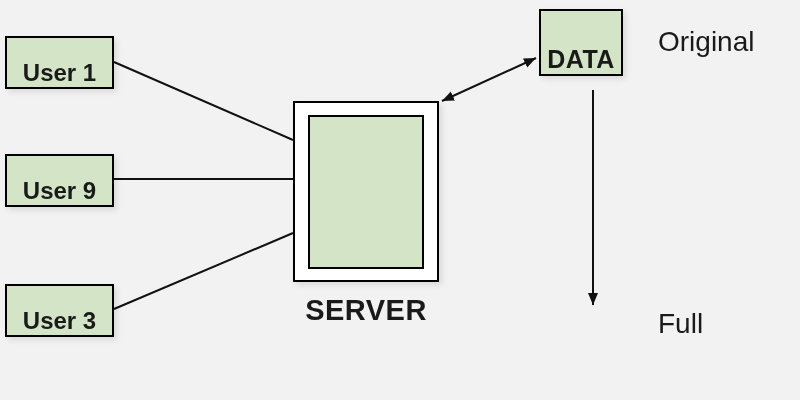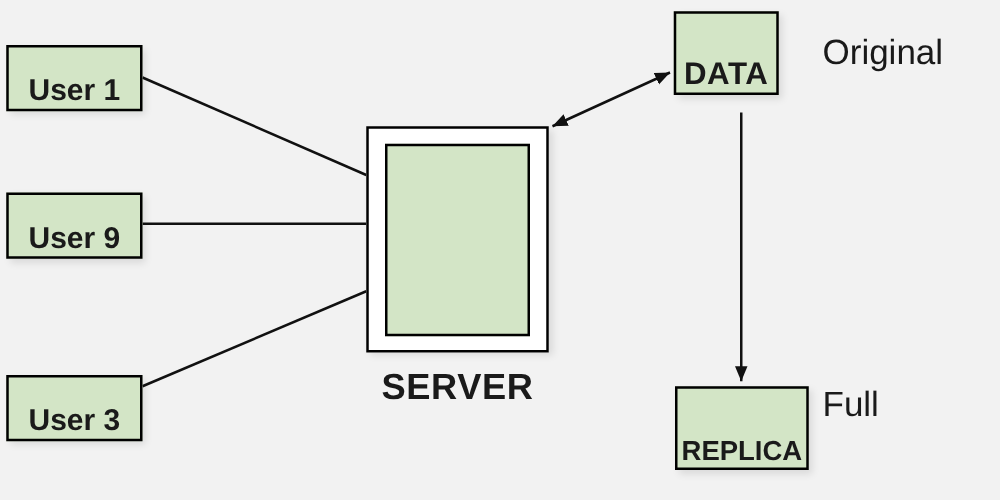--- a/index.html
+++ b/index.html
@@ -29,21 +29,21 @@
     position:absolute;
     background:var(--box-fill);
     border:2px solid var(--box-border);
     display:flex;align-items:flex-end;justify-content:center;
     font-weight:bold;color:var(--text);
     box-shadow:3px 3px 6px rgba(0,0,0,0.10);
   }
   .user-box{left:5px;width:109px;height:53px;font-size:24px;}
   .user1{top:36px;}
   .user2{top:154px;}
-  .user3{top:300px;}
+  .user3{top:284px;}
   .server-outer{
     position:absolute;left:293px;top:101px;width:146px;height:181px;
     background:#ffffff;border:2px solid var(--box-border);
     padding:12px 13px 11px 13px;
     box-shadow:3px 3px 6px rgba(0,0,0,0.10);
   }
   .server-inner{
     width:100%;height:100%;
     background:var(--box-fill);
     border:2px solid var(--box-border);
@@ -96,20 +96,17 @@
   </div>
   <div class="server-label">SERVER</div>
 
   <div class="box data-box">
     <span>DATA</span>
   </div>
   <div class="caption data-caption">
     <div>Original</div>
   </div>
 
-  <div class="box replica-box">
-    <span>REPLICA</span>
-  </div>
   <div class="caption replica-caption">
     <div>Full</div>
   </div>
 
 </div>
 
 </body></html>

